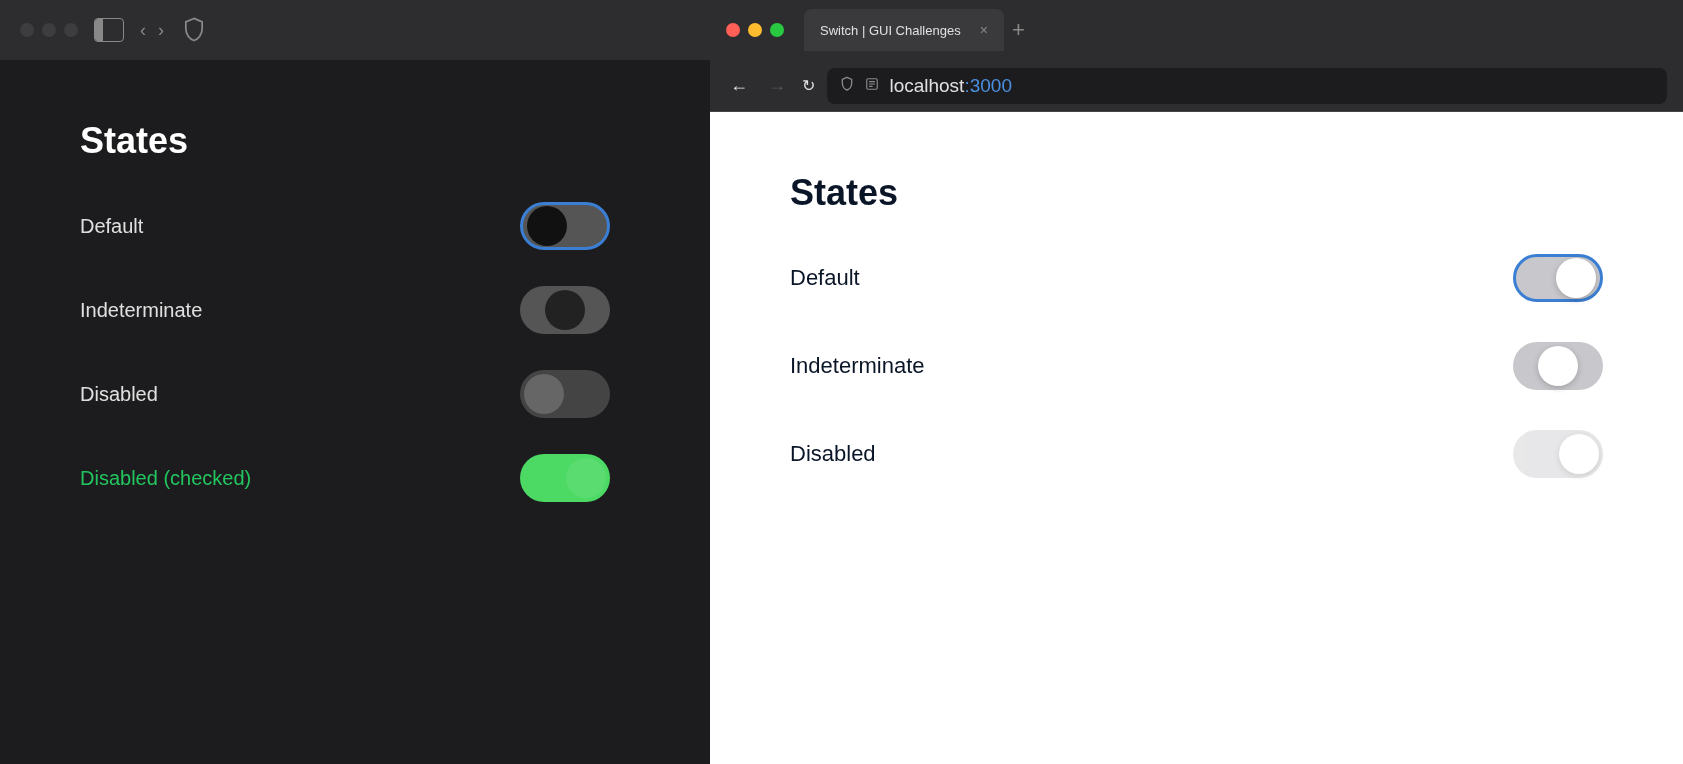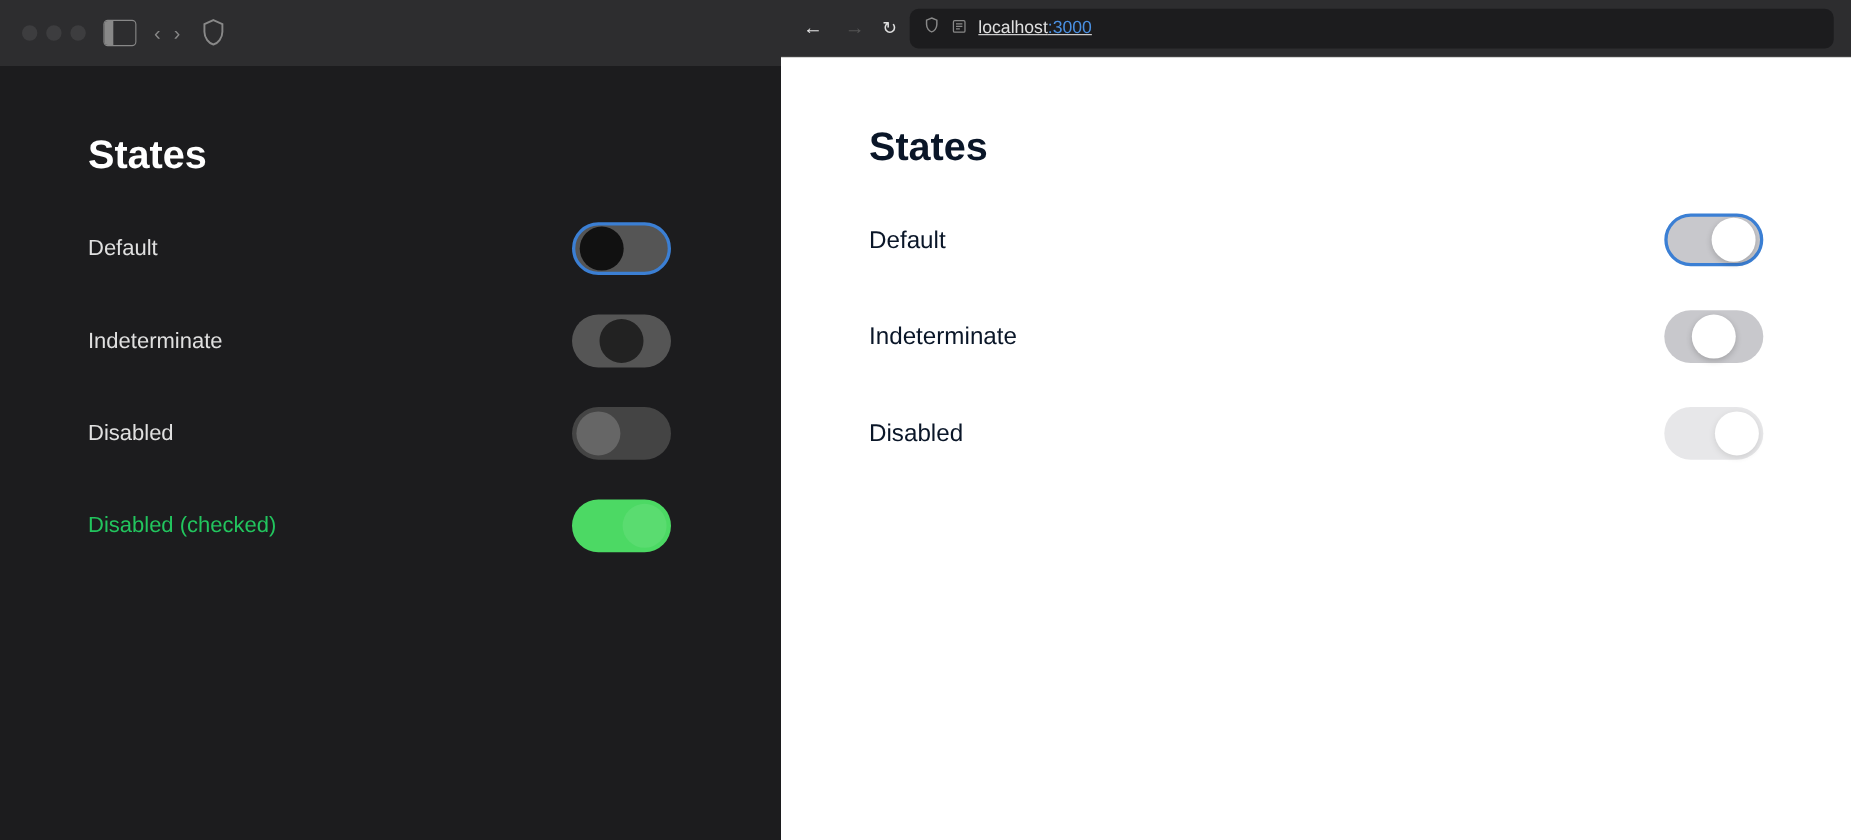--- a/index.html
+++ b/index.html
@@ -247,23 +247,22 @@
       color: #888;
       font-size: 16px;
     }
 
     .address-page {
       color: #888;
       font-size: 14px;
     }
 
     .address-url {
-      font-size: 16px;
+      font-size: 19px;
       color: #e0e0e0;
-      text-decoration: underline;
     }
 
     .address-url .port {
       color: #4a90e2;
     }
 
     
     .browser-content {
       flex: 1;
       background: #fff;
@@ -390,20 +389,32 @@
       <span class="switch-label" style="color:#22c55e;">Disabled (checked)</span>
       <div class="switch-dark" style="background:#4cd964; width:90px; height:48px; border-radius:24px; position:relative;">
         <div style="width:40px;height:40px;border-radius:50%;background:#5adc70;position:absolute;right:4px;"></div>
       </div>
     </div>
   </div>
 </div>
 
 <div class="right-browser" style="position:relative; left:0; width:973px; height:764px; display:flex; flex-direction:column; margin-left:710px; position:absolute;">
 
+  <div class="tab-bar">
+    <div class="window-controls">
+      <div class="wc-red"></div>
+      <div class="wc-yellow"></div>
+      <div class="wc-green"></div>
+    </div>
+    <div class="tab">
+      <span class="tab-title">Switch | GUI Challenges</span>
+      <span class="tab-close">×</span>
+    </div>
+    <span class="tab-new">+</span>
+  </div>
 
   <div class="browser-toolbar">
     <span class="nav-btn">←</span>
     <span class="nav-btn disabled">→</span>
     <span class="reload-btn">↻</span>
     <div class="address-bar">
       <span class="address-shield">
         <svg width="16" height="16" viewBox="0 0 24 24" fill="none" stroke="#888" stroke-width="2">
           <path d="M12 2l7 3v6c0 5-3.5 9-7 10-3.5-1-7-5-7-10V5l7-3z"></path>
         </svg>

